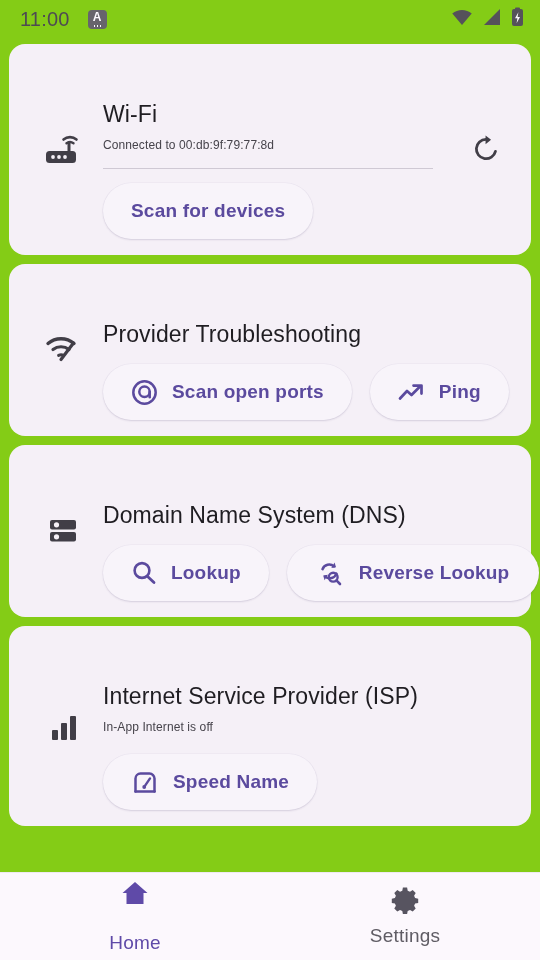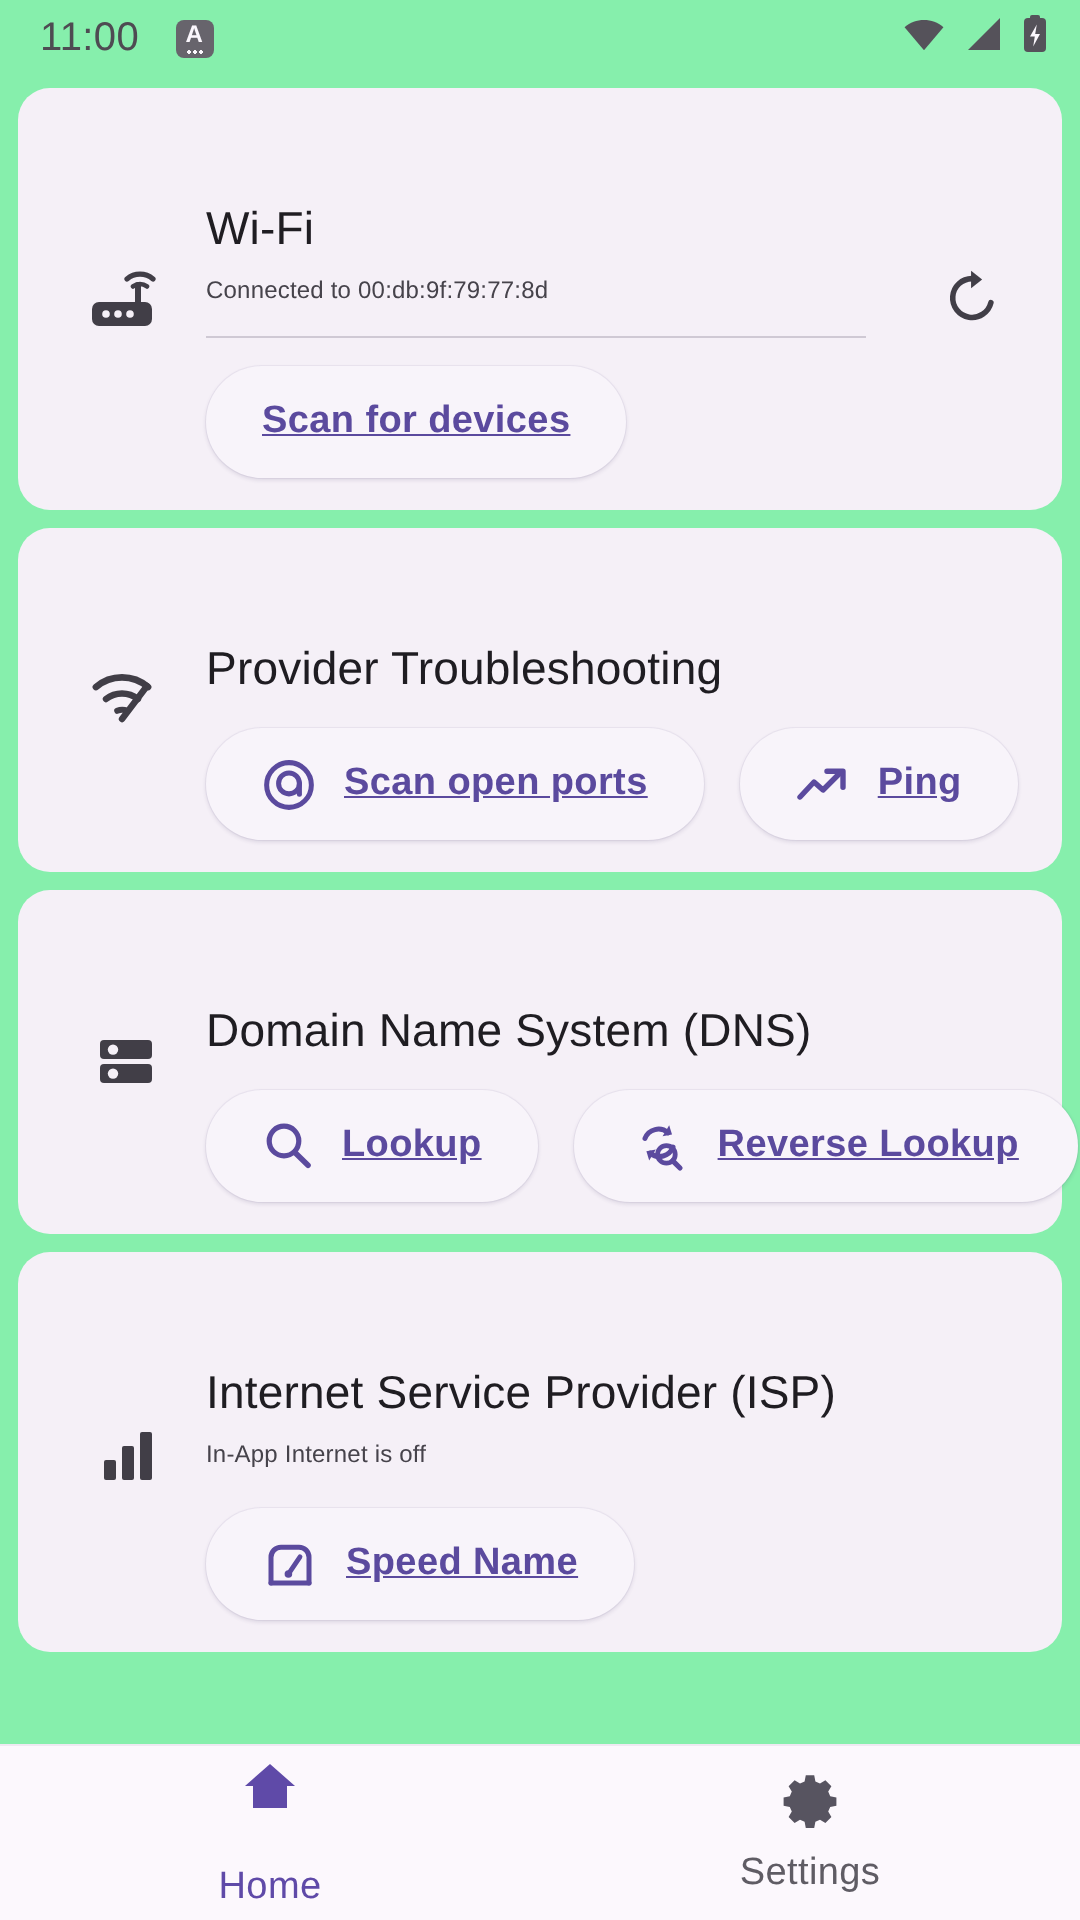--- a/index.html
+++ b/index.html
@@ -5,21 +5,21 @@
   * { box-sizing: border-box; margin: 0; padding: 0; }
   html, body {
     width: 540px; height: 960px;
     background: #fbf7fd;
     font-family: "Liberation Sans", sans-serif;
     overflow: hidden;
   }
   .screen {
     position: relative;
     width: 540px; height: 960px;
-    background: #86efac;
+    background: #84cc16;
     display: flex;
     flex-direction: column;
   }
 
   
   .statusbar {
     height: 38px;
     flex: 0 0 38px;
     display: flex;
     align-items: center;
@@ -120,21 +120,20 @@
     align-items: center;
     gap: 14px;
     color: #5b4a9e;
     font-size: 19px;
     font-weight: bold;
     letter-spacing: .2px;
     white-space: nowrap;
     box-shadow: 0 1px 2px rgba(60,40,90,.14), 0 0 0 .5px rgba(120,100,150,.07);
     cursor: pointer;
     font-family: "Liberation Sans", sans-serif;
-    text-decoration: underline;
   }
   .chip svg { flex: 0 0 auto; display: block; }
   .chip-wide { padding: 0 30px; }
 
   
   .bottomnav {
     flex: 0 0 88px;
     background: #fcf8fd;
     border-top: 1px solid #efe9f2;
     display: flex;

